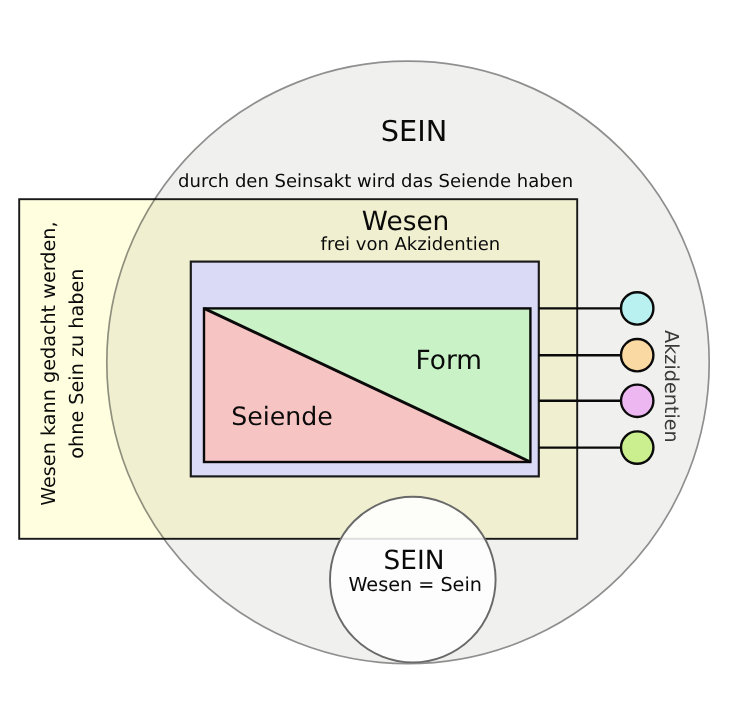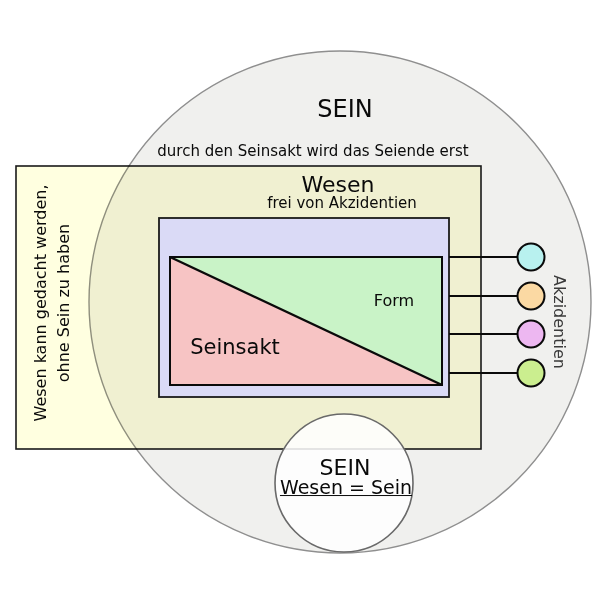--- a/index.html
+++ b/index.html
@@ -45,34 +45,34 @@
     <line x1="449" y1="373" x2="517" y2="373" stroke="#0a0a0a" stroke-width="2"></line>
 
     <circle cx="531" cy="257" r="13.5" stroke="#0a0a0a" stroke-width="2" fill="#b8f1ef"></circle>
     <circle cx="531" cy="296" r="13.5" stroke="#0a0a0a" stroke-width="2" fill="#fbd9a3"></circle>
     <circle cx="531" cy="334" r="13.5" stroke="#0a0a0a" stroke-width="2" fill="#edb7f1"></circle>
     <circle cx="531" cy="373" r="13.5" stroke="#0a0a0a" stroke-width="2" fill="#cbee8f"></circle>
   </svg>
 
   <div class="label" style="left:345px;top:110px;font-size:24px;">SEIN</div>
 
-  <div class="label" style="left:313px;top:152px;font-size:15px;">durch den Seinsakt wird das Seiende erst</div>
+  <div class="label" style="left:313px;top:152px;font-size:15px;">durch den Seinsakt wird das Seiende haben</div>
 
   <div class="label" style="left:342px;top:204px;font-size:15px;">frei von Akzidentien</div>
 
   <div class="label" style="left:338px;top:185px;font-size:22px;">Wesen</div>
 
 
-  <div class="label" style="left:394px;top:301px;font-size:16px;">Form</div>
+  <div class="label" style="left:374px;top:301px;font-size:22px;">Form</div>
 
-  <div class="label" style="left:235px;top:347px;font-size:21px;">Seinsakt</div>
+  <div class="label" style="left:235px;top:347px;font-size:21px;">Seiende</div>
 
   <div class="label" style="left:345px;top:468px;font-size:22px;">SEIN</div>
 
-  <div class="label" style="left:346px;top:488px;font-size:19px;text-decoration:underline;">Wesen = Sein</div>
+  <div class="label" style="left:346px;top:488px;font-size:16px;">Wesen = Sein</div>
 
 
   <div class="label rot-cw" style="left:559px;top:322px;font-size:16px;color:#3a3a3a;">Akzidentien</div>
 
   <div class="label rot-ccw multiline" style="left:52px;top:303px;font-size:16px;">
     <div>Wesen kann gedacht werden,</div>
     <div>ohne Sein zu haben</div>
   </div>
 
 </div>

